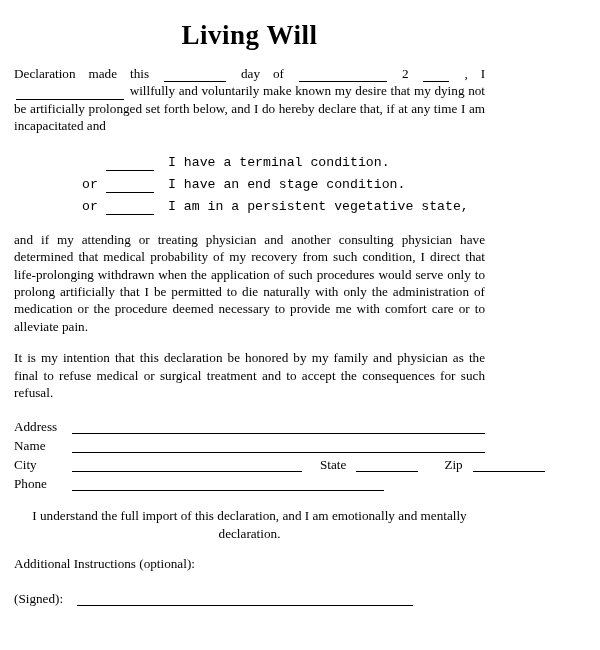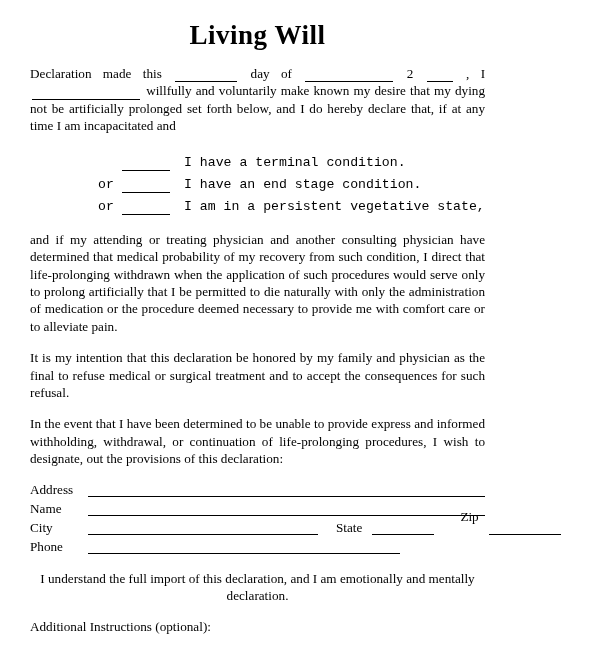--- a/index.html
+++ b/index.html
@@ -12,21 +12,21 @@
     background: #ffffff;
     font-family: "Liberation Serif", serif;
     color: #000000;
     overflow: hidden;
   }
   .page {
     position: relative;
     width: 515px;
     height: 650px;
     box-sizing: border-box;
-    padding: 14px 30px 0 30px;
+    padding: 14px 30px 0 14px;
   }
   .doc-title {
     text-align: center;
     font-size: 27px;
     font-weight: bold;
     letter-spacing: 0.5px;
     margin: 6px 0 14px 0;
   }
   .para {
     font-size: 13.2px;
@@ -111,21 +111,21 @@
   .rule-city { flex: 0 0 230px; }
   .rule-state { flex: 0 0 62px; }
   .rule-zip { flex: 0 0 72px; }
   .rule-phone { flex: 0 0 312px; }
   .inline-label {
     line-height: 1;
     padding-bottom: 1px;
     margin: 0 10px 0 18px;
     white-space: nowrap;
   }
-  .inline-label.zip-lbl { margin: 0 10px 11px 26px; }
+  .inline-label.zip-lbl { margin: 0 10px 0 26px; }
 
   .signed-row {
     display: flex;
     align-items: flex-end;
     height: 20px;
     font-size: 13.2px;
     margin-top: 14px;
   }
   .signed-label {
     flex: 0 0 auto;
@@ -177,21 +177,20 @@
       <span class="cond-or">or</span>
       <span class="cond-line"></span>
       <span class="cond-text">I am in a persistent vegetative state,</span>
     </div>
   </div>
 
   <p class="para">and if my attending or treating physician and another consulting physician have determined that medical probability of my recovery from such condition, I direct that life-prolonging withdrawn when the application of such procedures would serve only to prolong artificially that I be permitted to die naturally with only the administration of medication or the procedure deemed necessary to provide me with comfort care or to alleviate pain.</p>
 
   <p class="para">It is my intention that this declaration be honored by my family and physician as the final to refuse medical or surgical treatment and to accept the consequences for such refusal.</p>
 
-  <p class="para tight">In the event that I have been determined to be unable to provide express and informed withholding, withdrawal, or continuation of life-prolonging procedures, I wish to designate, out the provisions of this declaration:</p>
 
   <div class="fields">
     <div class="field-row">
       <span class="field-label">Address</span>
       <span class="field-rule rule-full"></span>
     </div>
     <div class="field-row">
       <span class="field-label">Name</span>
       <span class="field-rule rule-full"></span>
     </div>

